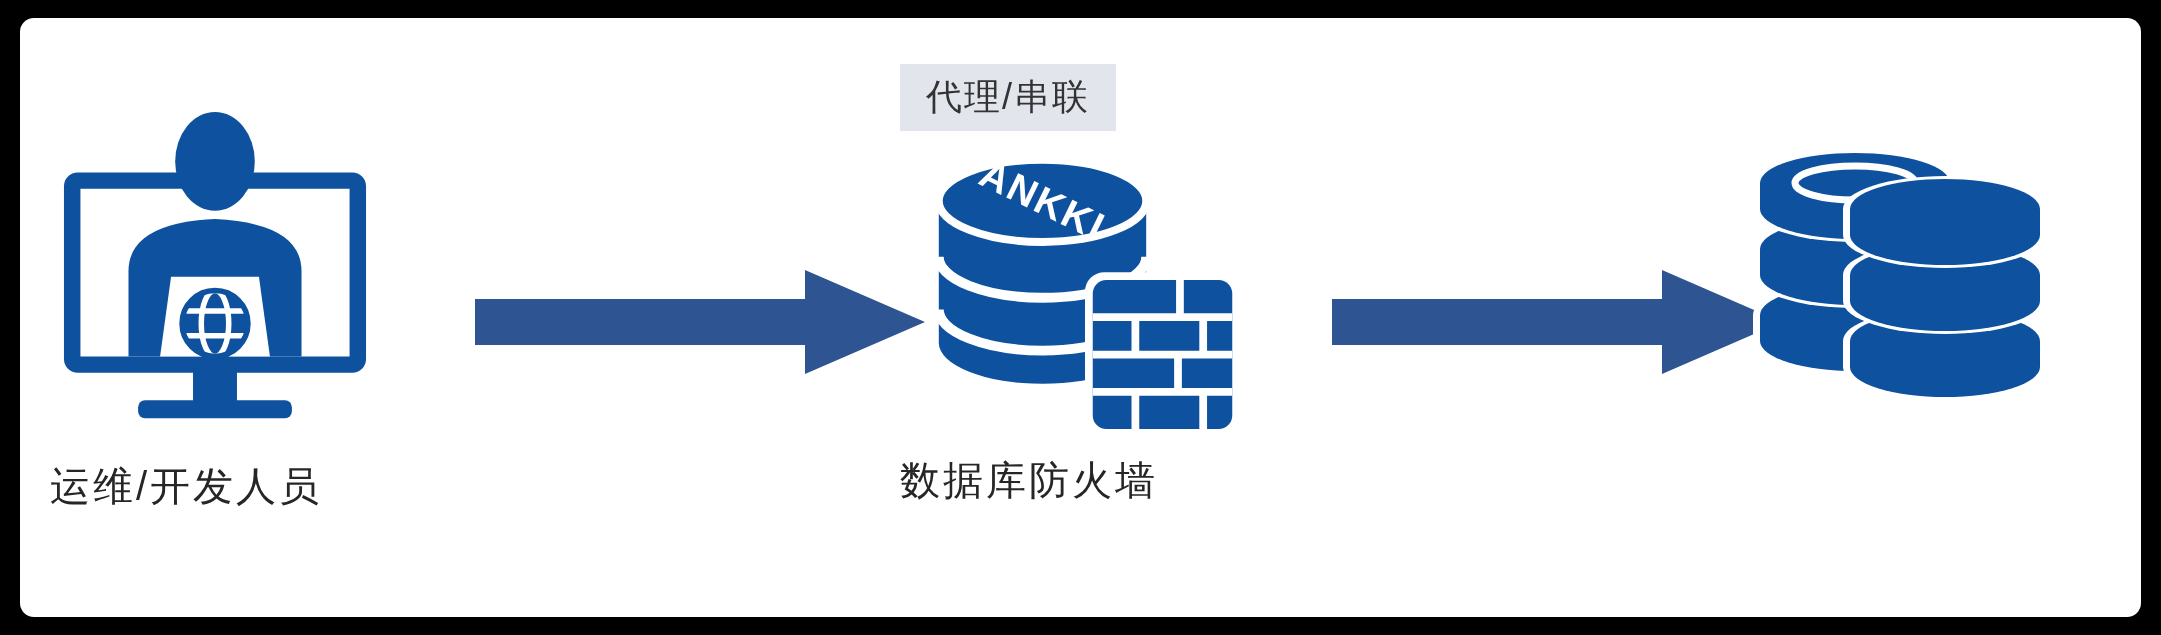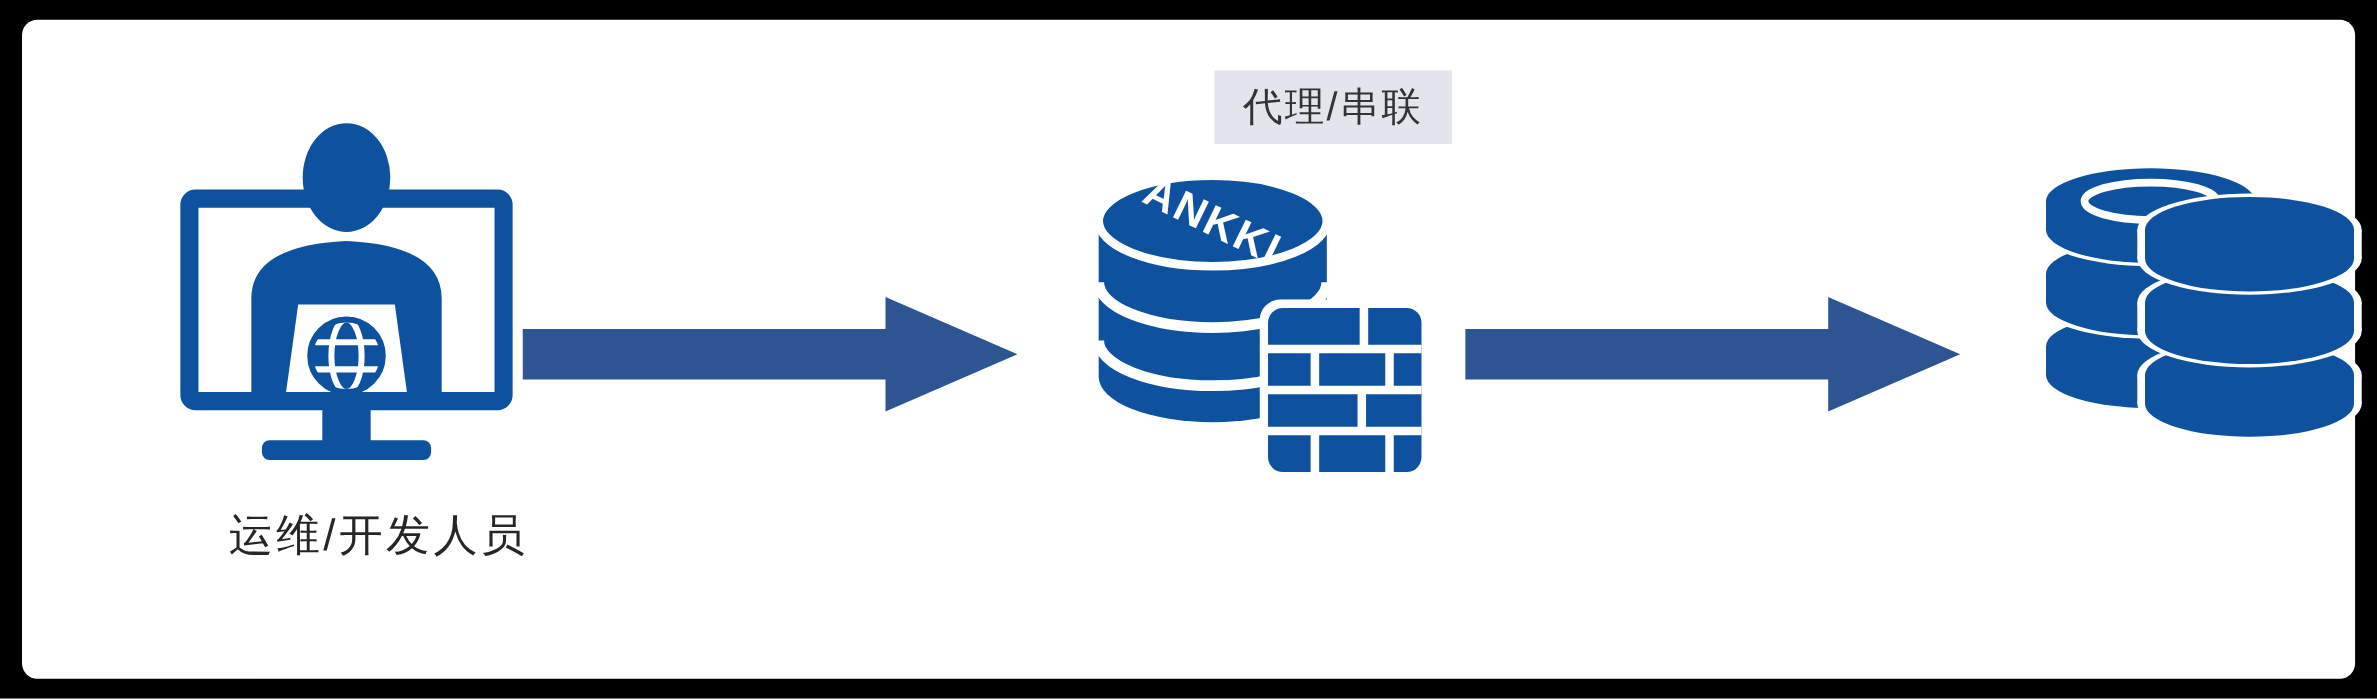--- a/index.html
+++ b/index.html
@@ -5,29 +5,29 @@
   html,body{margin:0;padding:0;}
   body{
     width:2161px;height:635px;position:relative;overflow:hidden;
     background:#000000;
     font-family:"Liberation Sans","DejaVu Sans",sans-serif;
   }
   .canvas{
     position:absolute;left:20px;top:18px;width:2121px;height:599px;
     background:#ffffff;border-radius:14px;
   }
-  .node{position:absolute;display:flex;flex-direction:column;align-items:flex-end;}
+  .node{position:absolute;display:flex;flex-direction:column;align-items:flex-start;}
   .node-client{left:30px;top:72px;width:430px;}
   .node-firewall{left:880px;top:46px;width:420px;}
   .node-server{left:1730px;top:112px;width:400px;}
   .node-label{
     font-size:40px;color:#262626;letter-spacing:3px;font-weight:500;
     white-space:nowrap;
   }
-  .node-client .node-label{margin-top:12px;margin-left:16px;}
+  .node-client .node-label{margin-top:12px;}
   .node-server .node-label{margin-top:20px;}
   .tag{
     background:#e2e5ec;color:#333333;font-size:36px;letter-spacing:2px;
     padding:9px 26px;margin-bottom:16px;white-space:nowrap;
   }
   .fw-icons{position:relative;width:360px;height:300px;margin-bottom:6px;}
   .fw-icons .cyl{position:absolute;left:30px;top:0;}
   .fw-icons .bricks{position:absolute;left:185px;top:125px;}
   .arrow{position:absolute;top:248px;}
   .arrow1{left:455px;}
@@ -92,20 +92,21 @@
         <line x1="8" y1="85" x2="152" y2="85" stroke="#ffffff" stroke-width="8"></line>
         <line x1="8" y1="123.5" x2="152" y2="123.5" stroke="#ffffff" stroke-width="8"></line>
         <line x1="98" y1="8" x2="98" y2="46.5" stroke="#ffffff" stroke-width="8"></line>
         <line x1="52" y1="46.5" x2="52" y2="85" stroke="#ffffff" stroke-width="8"></line>
         <line x1="122" y1="46.5" x2="122" y2="85" stroke="#ffffff" stroke-width="8"></line>
         <line x1="96" y1="85" x2="96" y2="123.5" stroke="#ffffff" stroke-width="8"></line>
         <line x1="52" y1="123.5" x2="52" y2="162" stroke="#ffffff" stroke-width="8"></line>
         <line x1="122" y1="123.5" x2="122" y2="162" stroke="#ffffff" stroke-width="8"></line>
       </svg>
     </div>
+    <div class="node-label">数据库防火墙</div>
   </div>
 
   <svg class="arrow arrow2" width="450" height="112" viewBox="0 0 450 112">
     <polygon points="0,33 330,33 330,4 450,56 330,108 330,79 0,79" fill="#2e5491"></polygon>
   </svg>
 
   <div class="node node-server">
     <svg width="300" height="285" viewBox="0 0 300 285">
 
       <g>

